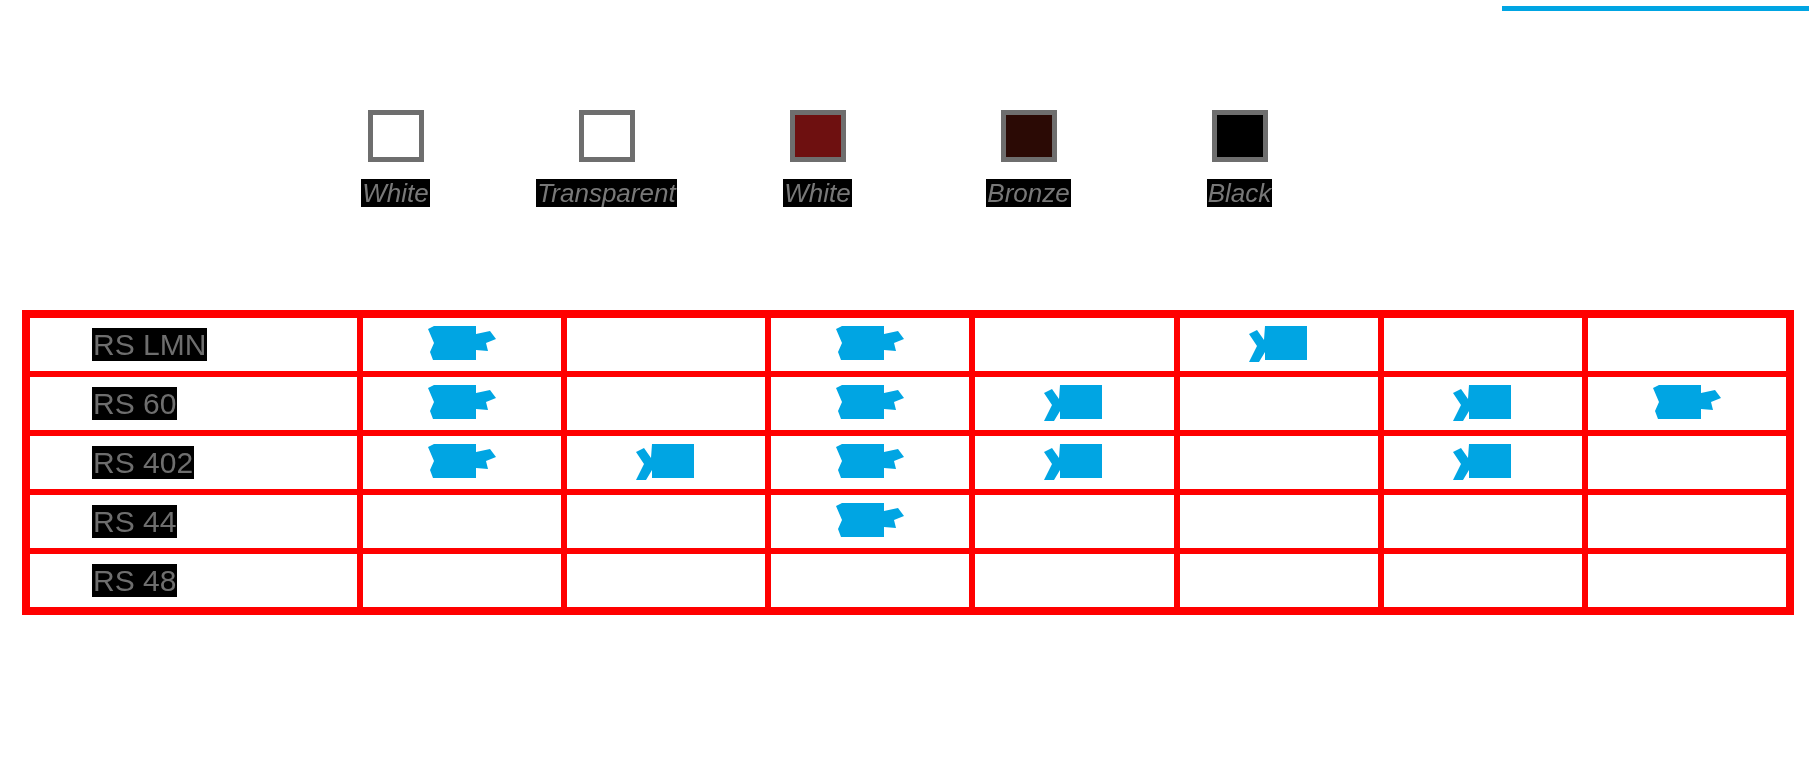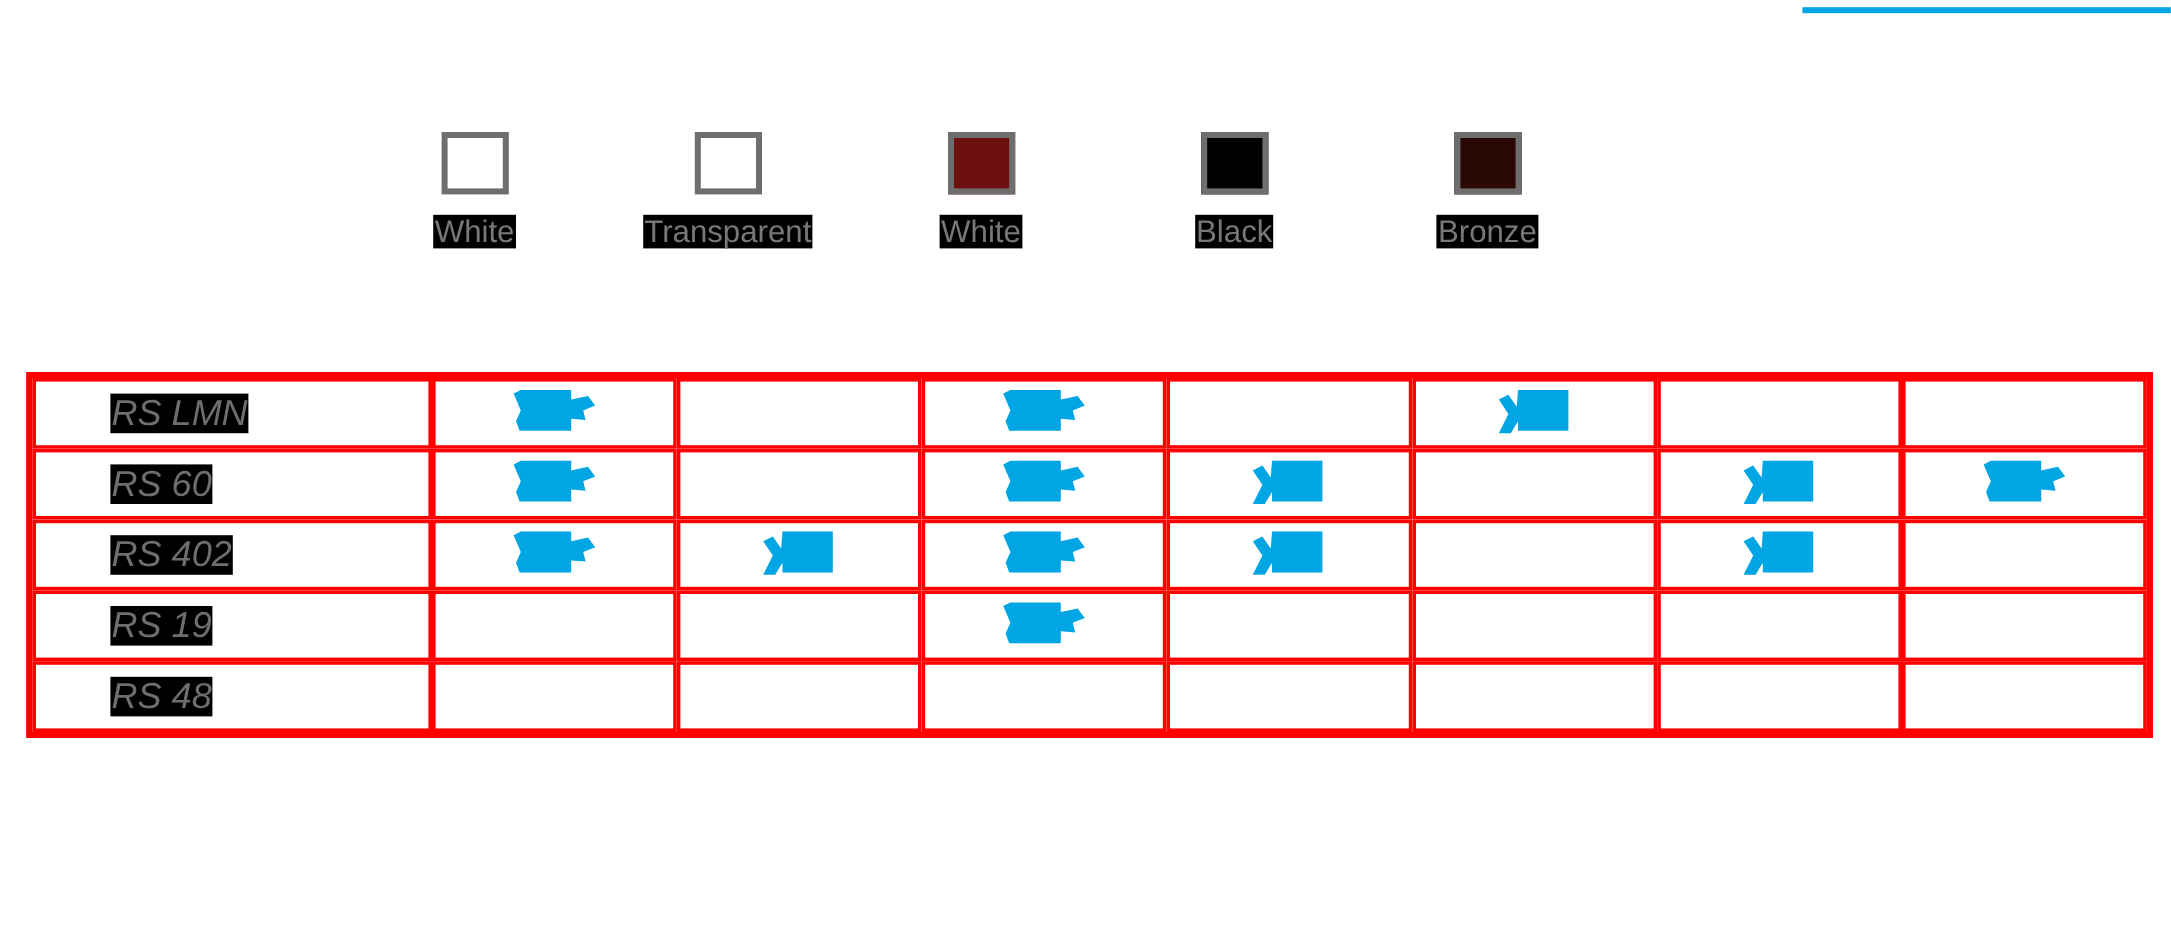--- a/index.html
+++ b/index.html
@@ -35,20 +35,21 @@
     height: 150px;
     display: flex;
     align-items: flex-start;
   }
   .swatch-col {
     width: 211px;
     flex: 0 0 211px;
     display: flex;
     flex-direction: column;
     align-items: center;
+    font-style: italic;
   }
   .swatch-box {
     width: 56px;
     height: 52px;
     border: 5px solid #6e6e6e;
     box-sizing: border-box;
     background: #ffffff;
   }
   .swatch-label {
     margin-top: 17px;
@@ -78,21 +79,20 @@
     background: #ff0000;
     border: 5px solid #ff0000;
   }
   table.matrix td {
     background: #ffffff;
     height: 53px;
     border: 3px solid #ff0000;
     padding: 0;
     text-align: center;
     vertical-align: middle;
-    font-style: italic;
   }
   table.matrix td.rowhead {
     width: 265px;
     text-align: left;
     padding-left: 62px;
   }
   .rowhead-text {
     font-size: 30px;
     color: #6e6e6e;
     background: #000000;
@@ -122,26 +122,26 @@
     </div>
     <div class="swatch-col">
       <div class="swatch-box" style="background: rgb(255, 255, 255); border-color: rgb(110, 110, 110);"></div>
       <div class="swatch-label">Transparent</div>
     </div>
     <div class="swatch-col">
       <div class="swatch-box" style="background: rgb(110, 16, 16); border-color: rgb(110, 110, 110);"></div>
       <div class="swatch-label">White</div>
     </div>
     <div class="swatch-col">
+      <div class="swatch-box" style="background: rgb(43, 10, 5); border-color: rgb(110, 110, 110);"></div>
+      <div class="swatch-label">Bronze</div>
+    </div>
+    <div class="swatch-col">
       <div class="swatch-box" style="background: rgb(0, 0, 0); border-color: rgb(110, 110, 110);"></div>
       <div class="swatch-label">Black</div>
-    </div>
-    <div class="swatch-col">
-      <div class="swatch-box" style="background: rgb(43, 10, 5); border-color: rgb(110, 110, 110);"></div>
-      <div class="swatch-label">Bronze</div>
     </div>
   </div>
 
 <div class="matrix-wrap">
   <table class="matrix">
     <tbody id="matrix-body">
         <tr>
           <td class="rowhead"><span class="rowhead-text">RS LMN</span></td>
           <td><span class="glyph"><svg width="76" height="42" viewBox="0 0 76 42" xmlns="http://www.w3.org/2000/svg">
                 <path fill="#00a5e3" d="M4 7 L10 4 L52 4 L52 12 L66 9 L72 17 L62 21 L64 29 L52 28 L52 38 L9 38 L6 30 L10 21 Z"></path>
@@ -191,21 +191,21 @@
           <td><span class="glyph"><svg width="76" height="42" viewBox="0 0 76 42" xmlns="http://www.w3.org/2000/svg">
                 <path fill="#00a5e3" d="M24 4 L66 4 L66 38 L24 38 L24 30 L18 40 L8 40 L16 24 L8 12 L16 8 L23 18 Z"></path>
               </svg></span></td>
           <td><span class="glyph empty"></span></td>
           <td><span class="glyph"><svg width="76" height="42" viewBox="0 0 76 42" xmlns="http://www.w3.org/2000/svg">
                 <path fill="#00a5e3" d="M24 4 L66 4 L66 38 L24 38 L24 30 L18 40 L8 40 L16 24 L8 12 L16 8 L23 18 Z"></path>
               </svg></span></td>
           <td><span class="glyph empty"></span></td>
         </tr>
         <tr>
-          <td class="rowhead"><span class="rowhead-text">RS 19</span></td>
+          <td class="rowhead"><span class="rowhead-text">RS 44</span></td>
           <td><span class="glyph empty"></span></td>
           <td><span class="glyph empty"></span></td>
           <td><span class="glyph"><svg width="76" height="42" viewBox="0 0 76 42" xmlns="http://www.w3.org/2000/svg">
                 <path fill="#00a5e3" d="M4 7 L10 4 L52 4 L52 12 L66 9 L72 17 L62 21 L64 29 L52 28 L52 38 L9 38 L6 30 L10 21 Z"></path>
               </svg></span></td>
           <td><span class="glyph empty"></span></td>
           <td><span class="glyph empty"></span></td>
           <td><span class="glyph empty"></span></td>
           <td><span class="glyph empty"></span></td>
         </tr>

